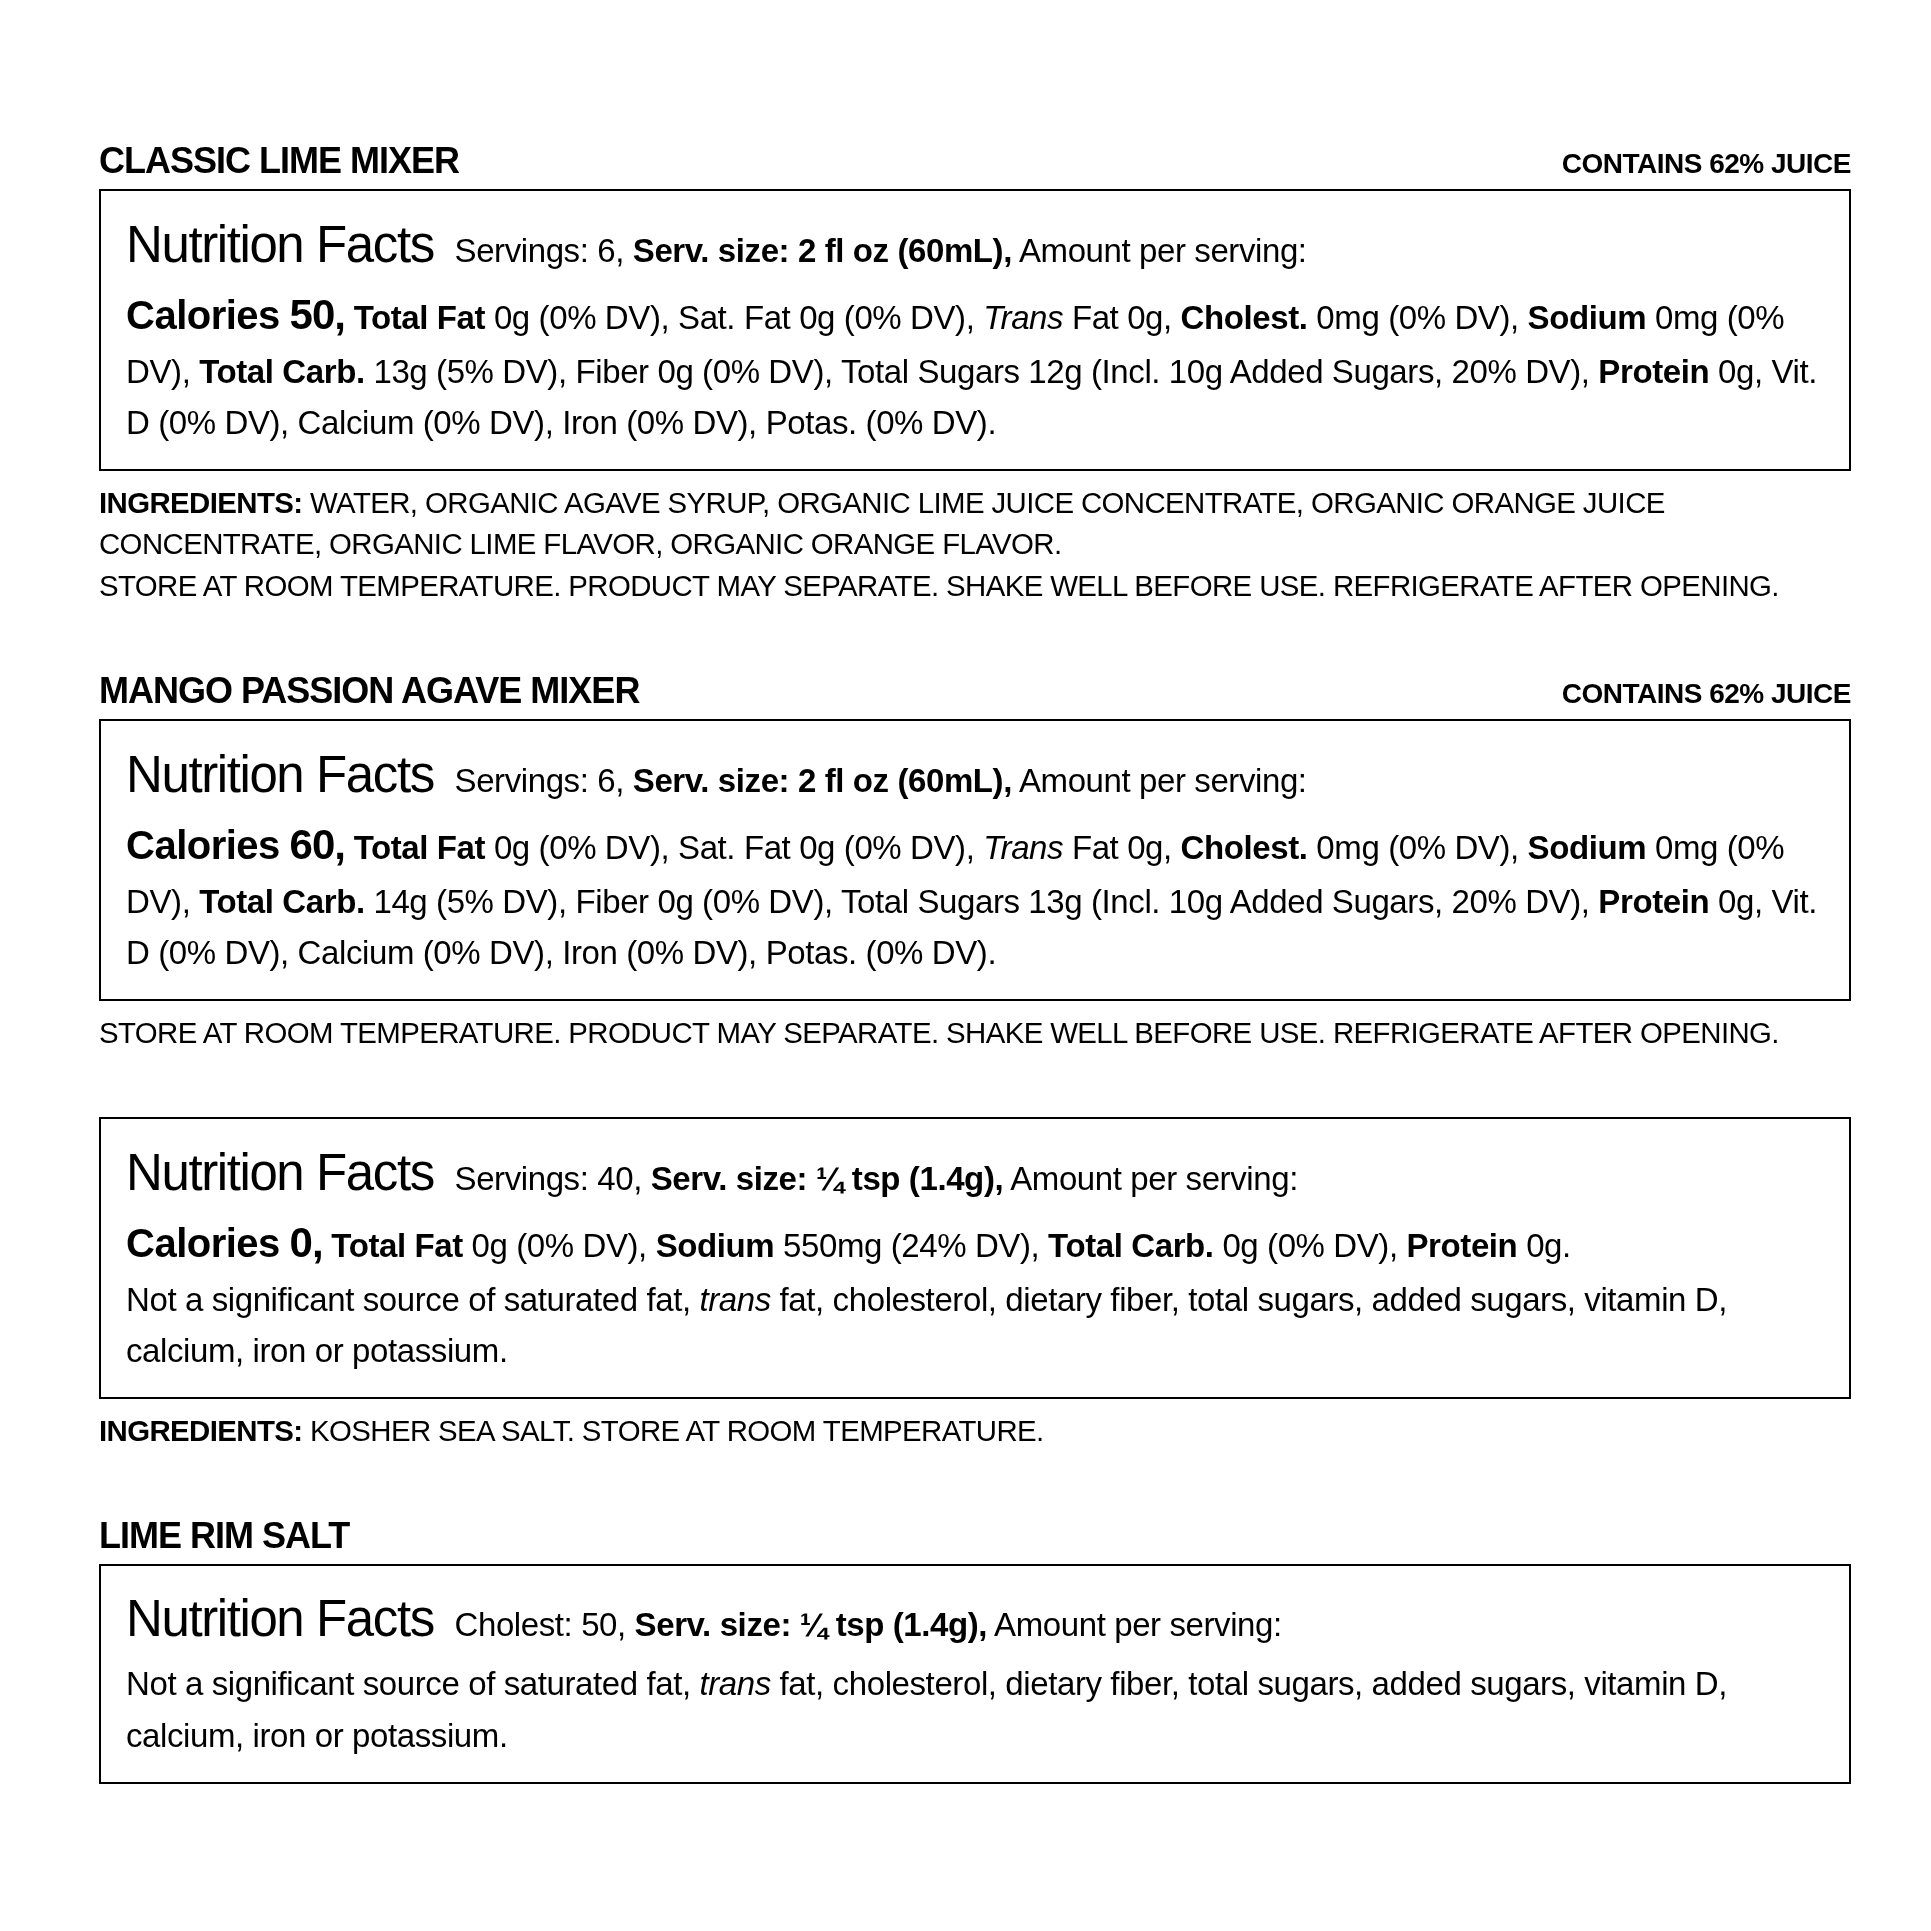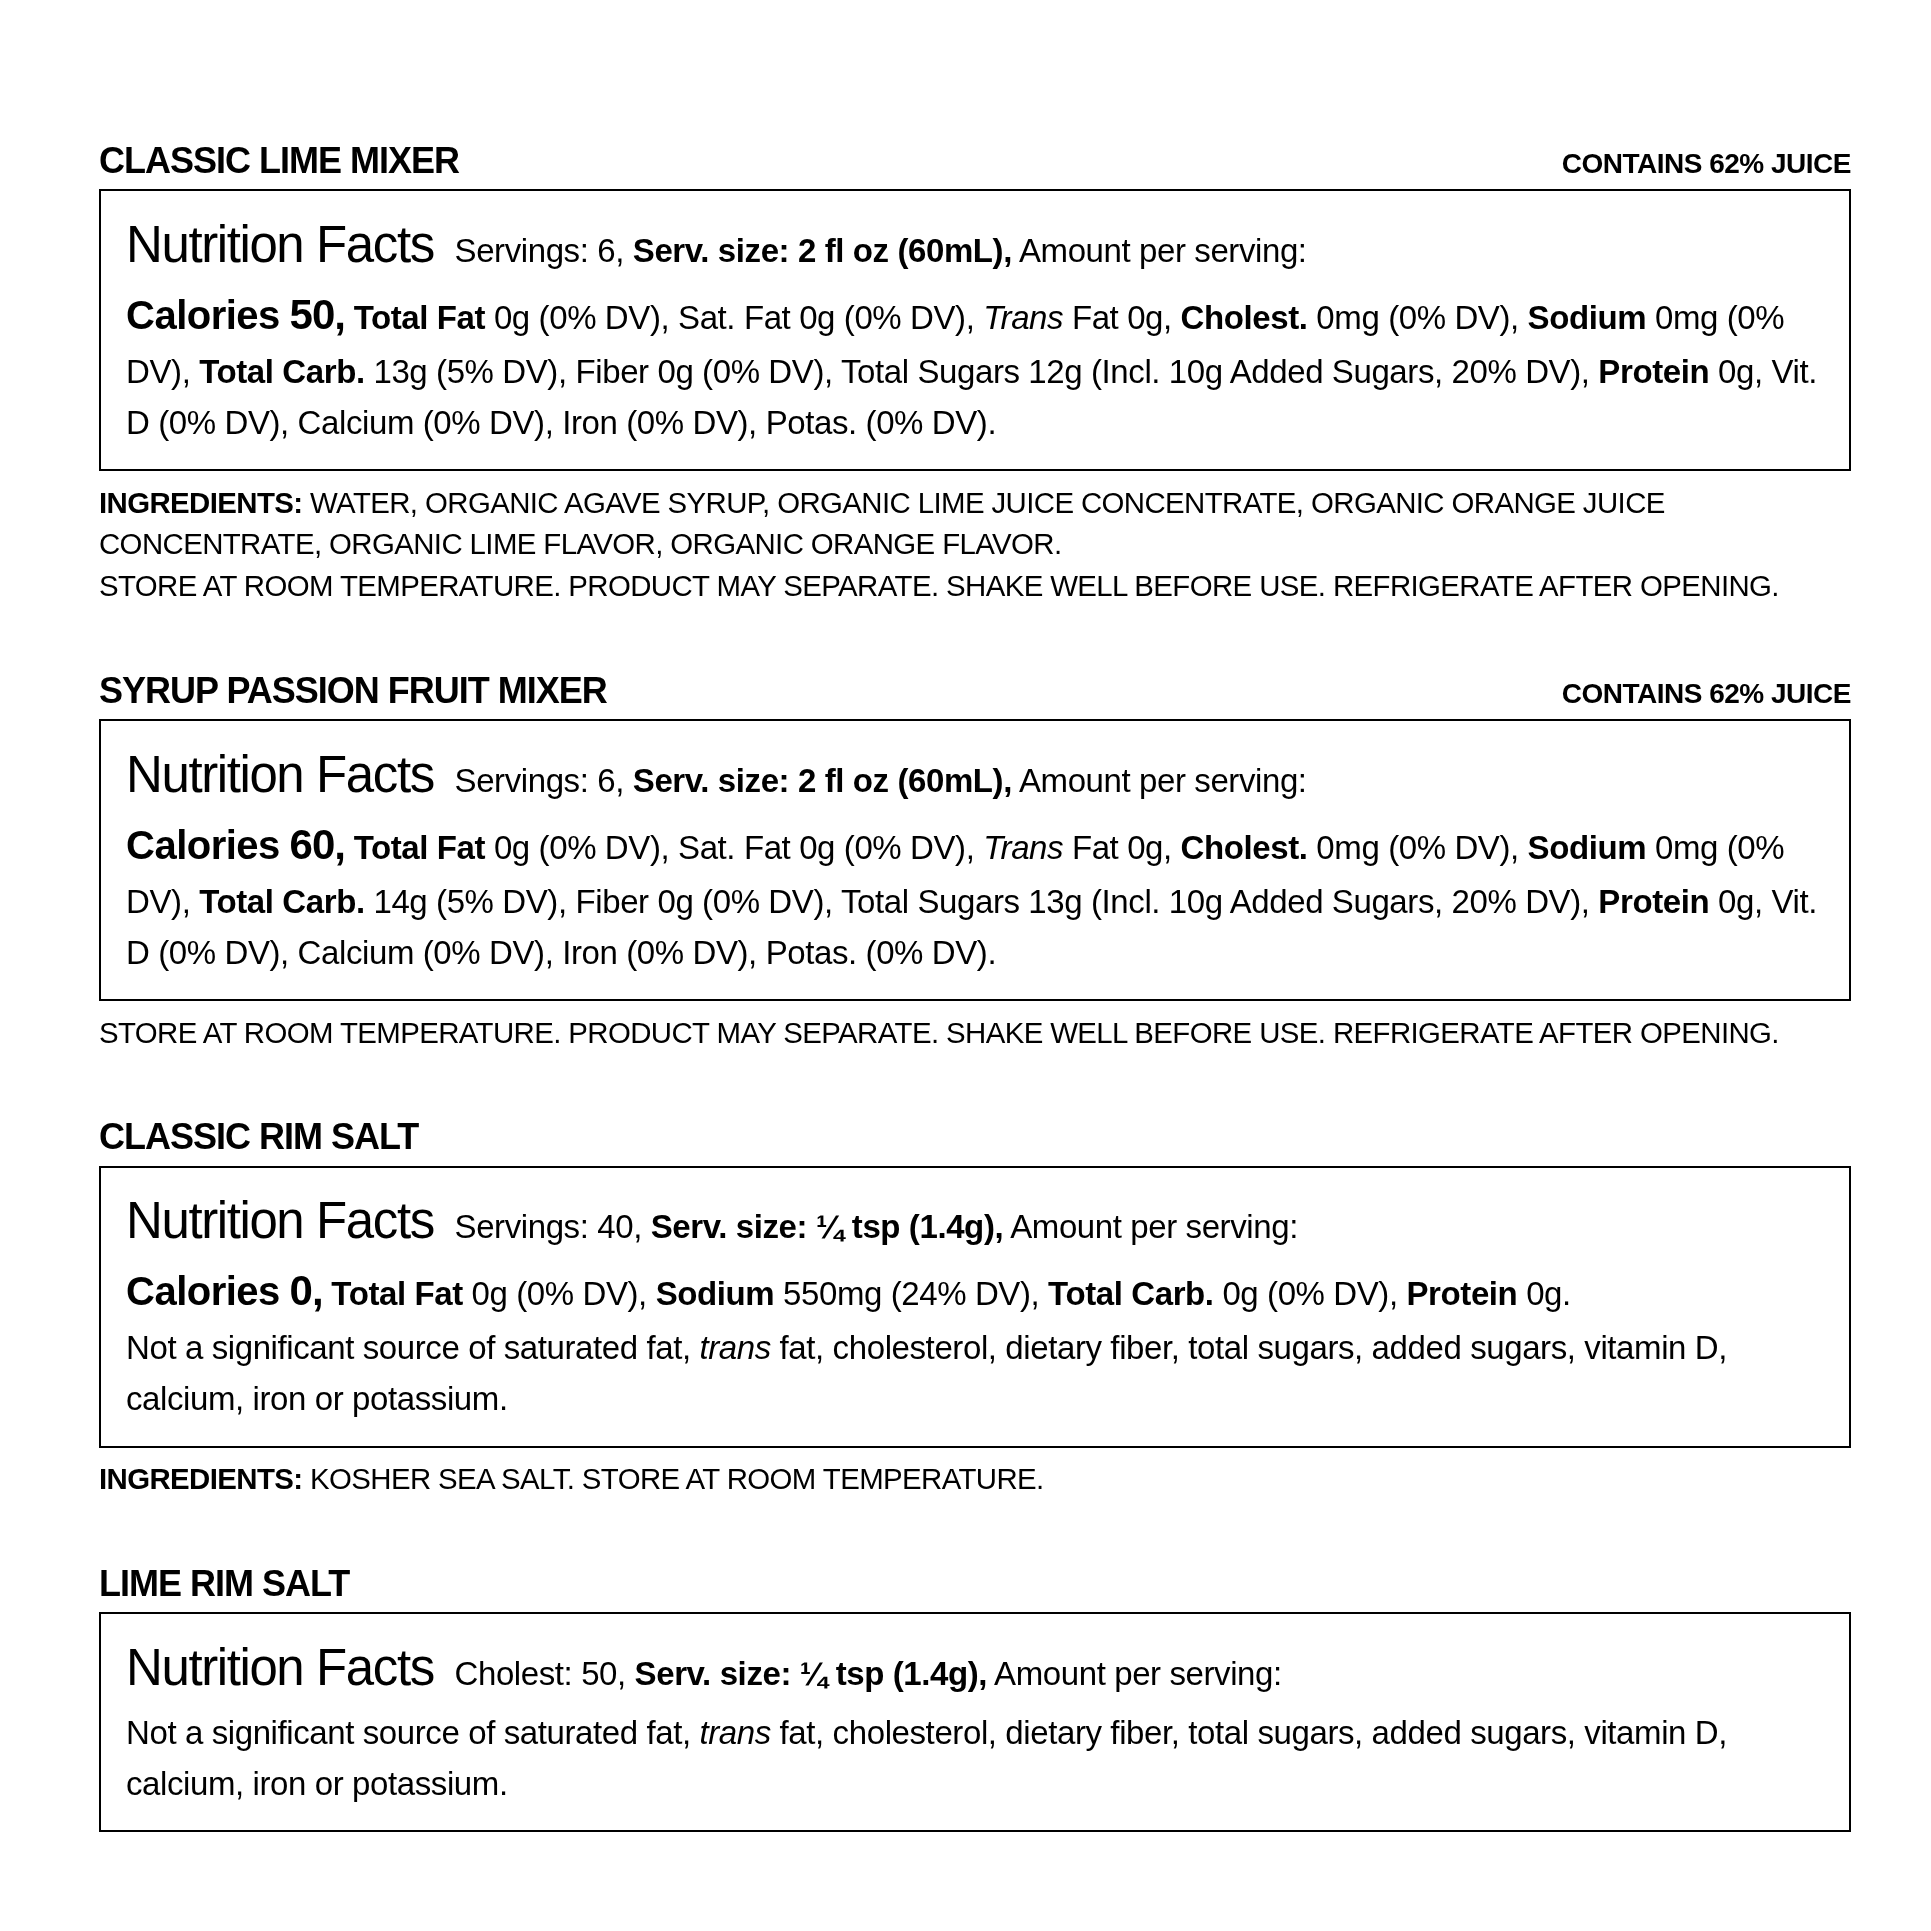--- a/index.html
+++ b/index.html
@@ -96,36 +96,32 @@
         <p class="nf-line"><span class="nf-title">Nutrition Facts</span><span><span> Servings: 6, </span><span class="seg-b">Serv. size: 2 fl oz (60mL),</span><span> Amount per serving:</span></span></p>
         <p class="nf-line"><span class="cal-label">Calories</span><span class="cal-num">50,</span><span><span class="seg-b"> Total Fat </span><span>0g (0% DV), Sat. Fat 0g (0% DV), </span><span class="seg-i">Trans</span><span> Fat 0g, </span><span class="seg-b">Cholest.</span><span> 0mg (0% DV), </span><span class="seg-b">Sodium</span><span> 0mg (0% DV), </span><span class="seg-b">Total Carb.</span><span> 13g (5% DV), Fiber 0g (0% DV), Total Sugars 12g (Incl. 10g Added Sugars, 20% DV), </span><span class="seg-b">Protein</span><span> 0g, Vit. D (0% DV), Calcium (0% DV), Iron (0% DV), Potas. (0% DV).</span></span></p>
 
       </div>
       <p class="ingredients"><span class="seg-b">INGREDIENTS:</span><span> WATER, ORGANIC AGAVE SYRUP, ORGANIC LIME JUICE CONCENTRATE, ORGANIC ORANGE JUICE CONCENTRATE, ORGANIC LIME FLAVOR, ORGANIC ORANGE FLAVOR.</span></p>
       <p class="storage">STORE AT ROOM TEMPERATURE. PRODUCT MAY SEPARATE. SHAKE WELL BEFORE USE. REFRIGERATE AFTER OPENING.</p>
     </section>
 
     <section class="product">
       <div class="section-header">
-        <h2 class="section-title">SYRUP PASSION FRUIT MIXER</h2>
+        <h2 class="section-title">MANGO PASSION AGAVE MIXER</h2>
         <span class="badge">CONTAINS 62% JUICE</span>
       </div>
       <div class="facts-box">
         <p class="nf-line"><span class="nf-title">Nutrition Facts</span><span><span> Servings: 6, </span><span class="seg-b">Serv. size: 2 fl oz (60mL),</span><span> Amount per serving:</span></span></p>
         <p class="nf-line"><span class="cal-label">Calories</span><span class="cal-num">60,</span><span><span class="seg-b"> Total Fat </span><span>0g (0% DV), Sat. Fat 0g (0% DV), </span><span class="seg-i">Trans</span><span> Fat 0g, </span><span class="seg-b">Cholest.</span><span> 0mg (0% DV), </span><span class="seg-b">Sodium</span><span> 0mg (0% DV), </span><span class="seg-b">Total Carb.</span><span> 14g (5% DV), Fiber 0g (0% DV), Total Sugars 13g (Incl. 10g Added Sugars, 20% DV), </span><span class="seg-b">Protein</span><span> 0g, Vit. D (0% DV), Calcium (0% DV), Iron (0% DV), Potas. (0% DV).</span></span></p>
 
       </div>
       <p class="storage">STORE AT ROOM TEMPERATURE. PRODUCT MAY SEPARATE. SHAKE WELL BEFORE USE. REFRIGERATE AFTER OPENING.</p>
     </section>
 
     <section class="product">
-      <div class="section-header">
-        <h2 class="section-title">CLASSIC RIM SALT</h2>
-
-      </div>
       <div class="facts-box">
         <p class="nf-line"><span class="nf-title">Nutrition Facts</span><span><span> Servings: 40, </span><span class="seg-b">Serv. size: ¼ tsp (1.4g),</span><span> Amount per serving:</span></span></p>
         <p class="nf-line"><span class="cal-label">Calories</span><span class="cal-num">0,</span><span><span class="seg-b"> Total Fat </span><span>0g (0% DV), </span><span class="seg-b">Sodium</span><span> 550mg (24% DV), </span><span class="seg-b">Total Carb.</span><span> 0g (0% DV), </span><span class="seg-b">Protein</span><span> 0g.</span></span></p>
         <p class="nf-line"><span>Not a significant source of saturated fat, </span><span class="seg-i">trans</span><span> fat, cholesterol, dietary fiber, total sugars, added sugars, vitamin D, calcium, iron or potassium.</span></p>
       </div>
       <p class="ingredients"><span class="seg-b">INGREDIENTS:</span><span> KOSHER SEA SALT. STORE AT ROOM TEMPERATURE.</span></p>
 
     </section>
 
     <section class="product">

